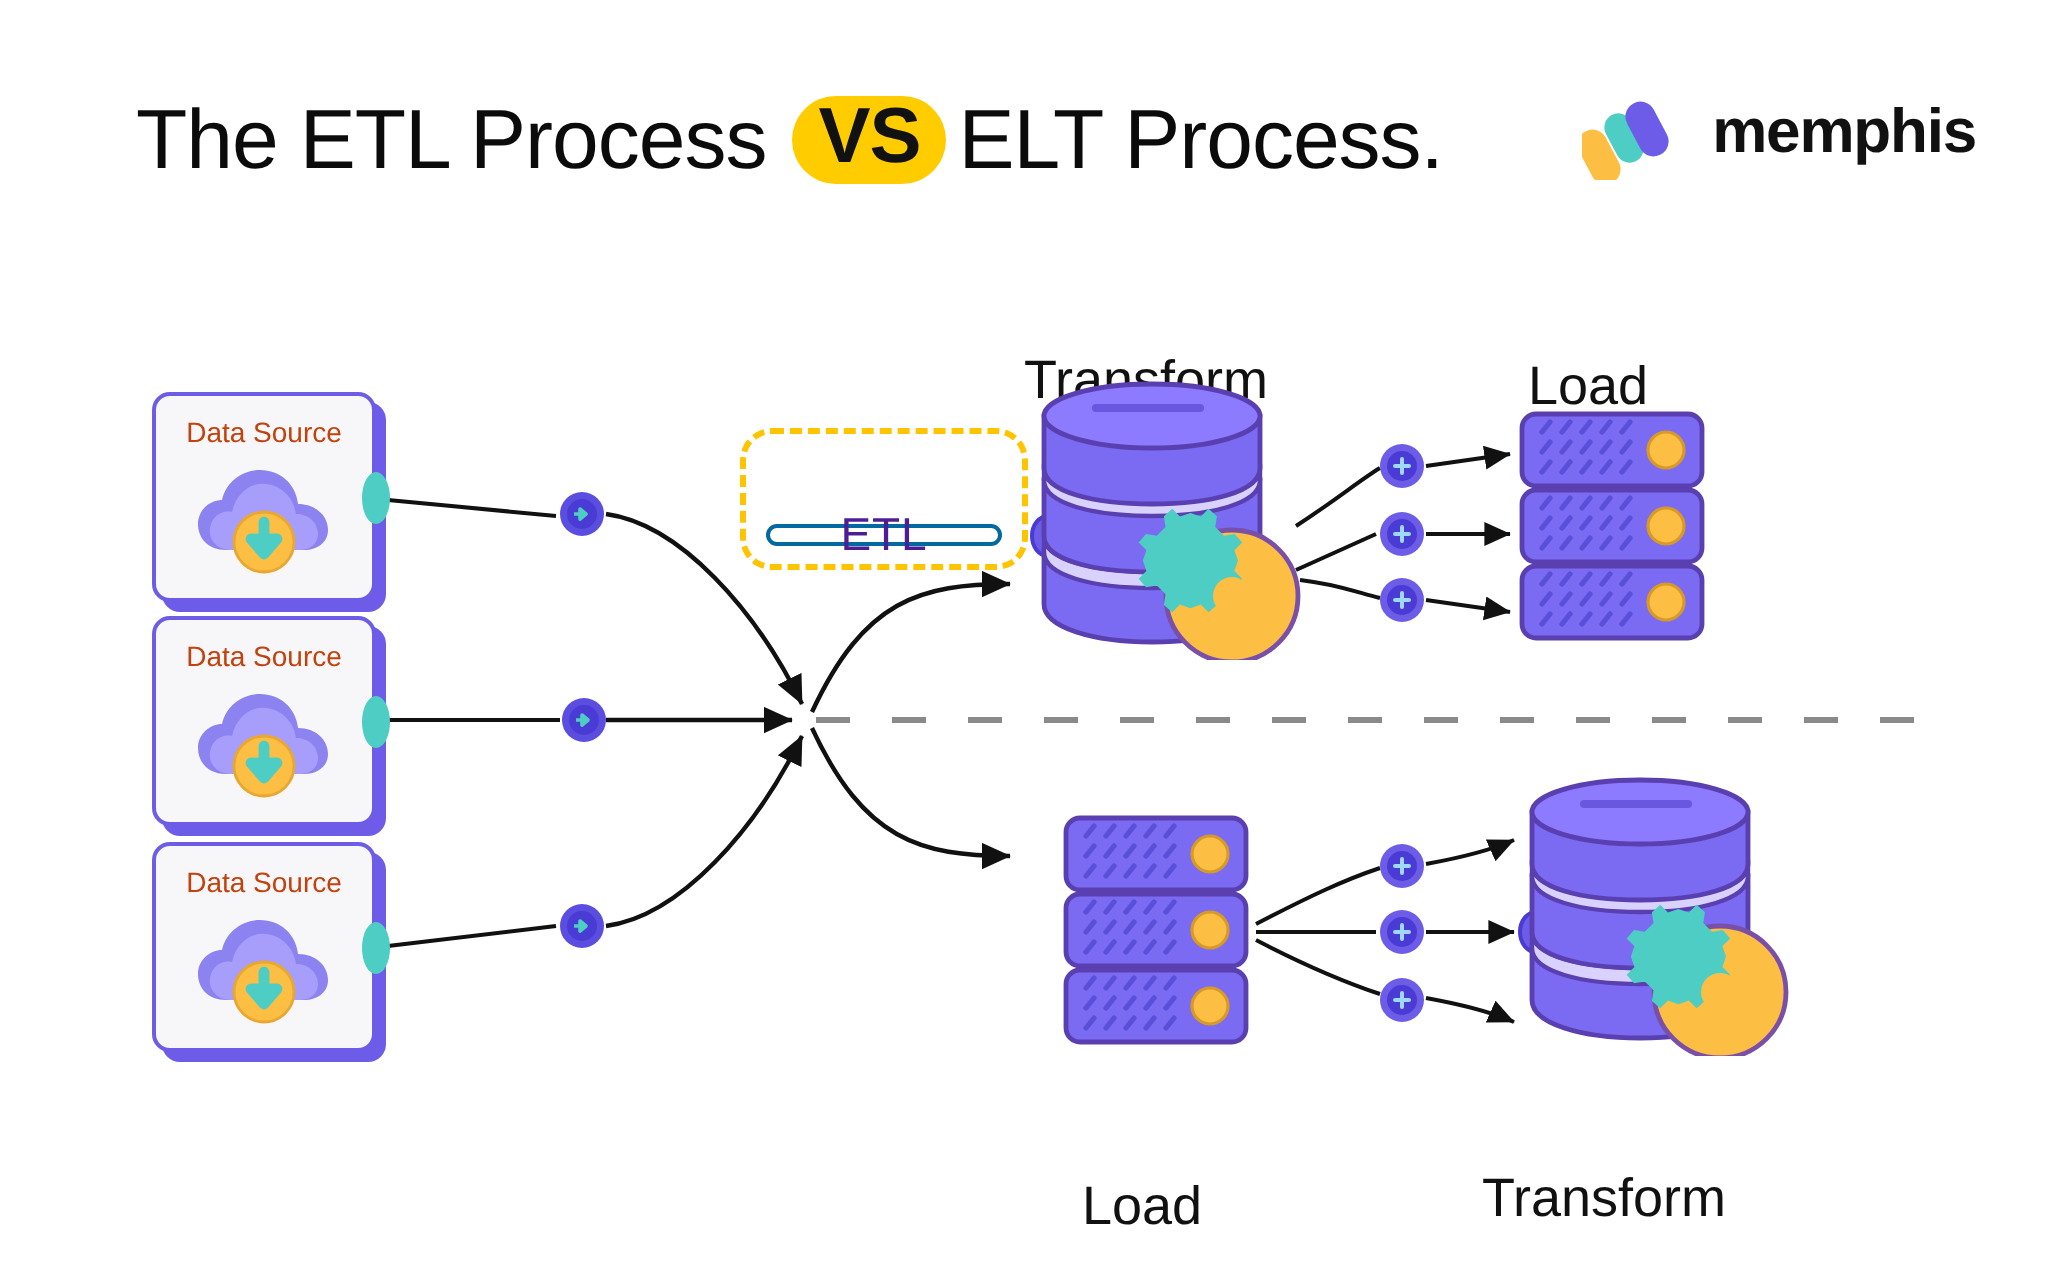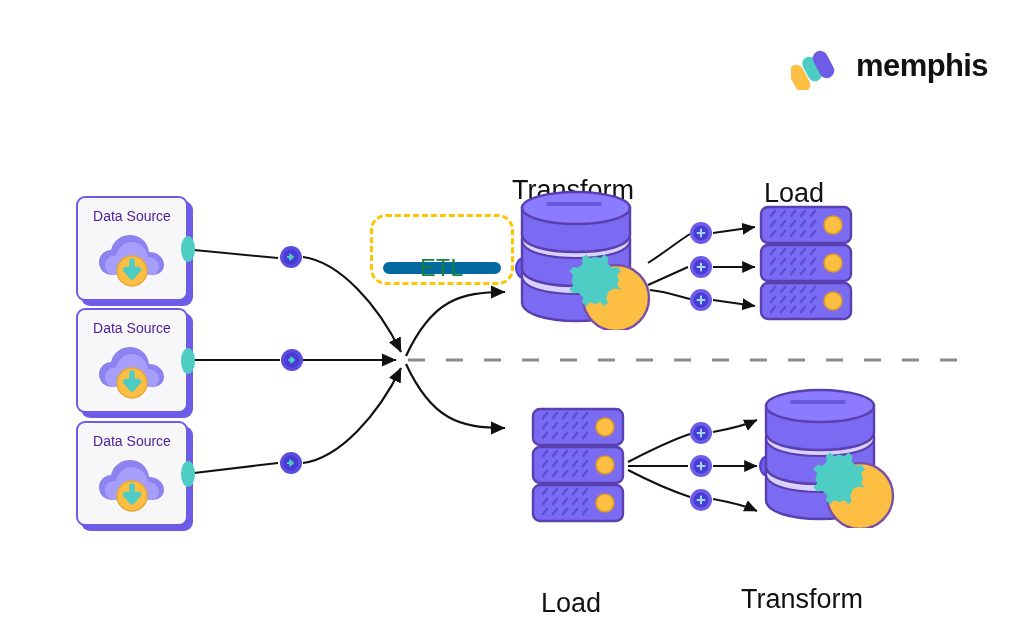--- a/index.html
+++ b/index.html
@@ -85,21 +85,21 @@
     box-shadow: 5px 5px 0 0 #6c5ce7;
     box-sizing: border-box;
   }
   .ds-title {
     position: absolute;
     top: 10px;
     left: 0;
     right: 0;
     text-align: center;
     font-size: 14px;
-    color: #4c1d95;
+    color: #c2410c;
   }
   .ds-icon {
     position: absolute;
     top: 33px;
     left: 50%;
     transform: translateX(-50%);
     width: 70px;
     height: 58px;
   }
   .ds-port {
@@ -115,28 +115,28 @@
 
   
   .proc-badge {
     position: absolute;
     width: 118px;
     height: 47px;
   }
   .proc-pill {
     position: absolute;
     inset: 0;
-    border: 6px solid #0369a1;
+    border: 2px solid #0369a1;
     border-radius: 999px;
     background: #ffffff;
     display: flex;
     align-items: center;
     justify-content: center;
     font-size: 23px;
-    color: #15803d;
+    color: #4c1d95;
     letter-spacing: 0.4px;
     box-sizing: border-box;
     margin-top: 36px;
   }
   .proc-frame {
     position: absolute;
     left: -13px;
     top: -12px;
     right: -13px;
     bottom: -12px;
@@ -151,20 +151,26 @@
   .node-dot { position: absolute; width: 24px; height: 24px; }
 
   .db-figure { position: absolute; }
   .rack-figure { position: absolute; }
 </style>
 </head>
 <body>
 
 <div id="stage">
 
+  <div class="title">
+    <span class="word">The</span>
+    <span class="word">ETL Process</span>
+    <span class="vs-pill">VS</span>
+    <span class="word">ELT Process.</span>
+  </div>
 
   <div class="logo">
     <div class="logo-mark">
       <svg width="52" height="40" viewBox="0 0 52 40" xmlns="http://www.w3.org/2000/svg">
         <rect x="1" y="14" width="15" height="29" rx="7.5" transform="rotate(-28 8.5 28.5)" fill="#FDBE44"></rect>
         <rect x="14" y="6" width="14" height="26" rx="7" transform="rotate(-28 21 19)" fill="#4ecdc4"></rect>
         <rect x="25" y="0" width="15" height="29" rx="7.5" transform="rotate(-28 32.5 14.5)" fill="#6c5ce7"></rect>
       </svg>
     </div>
     <div class="logo-text">memphis</div>

